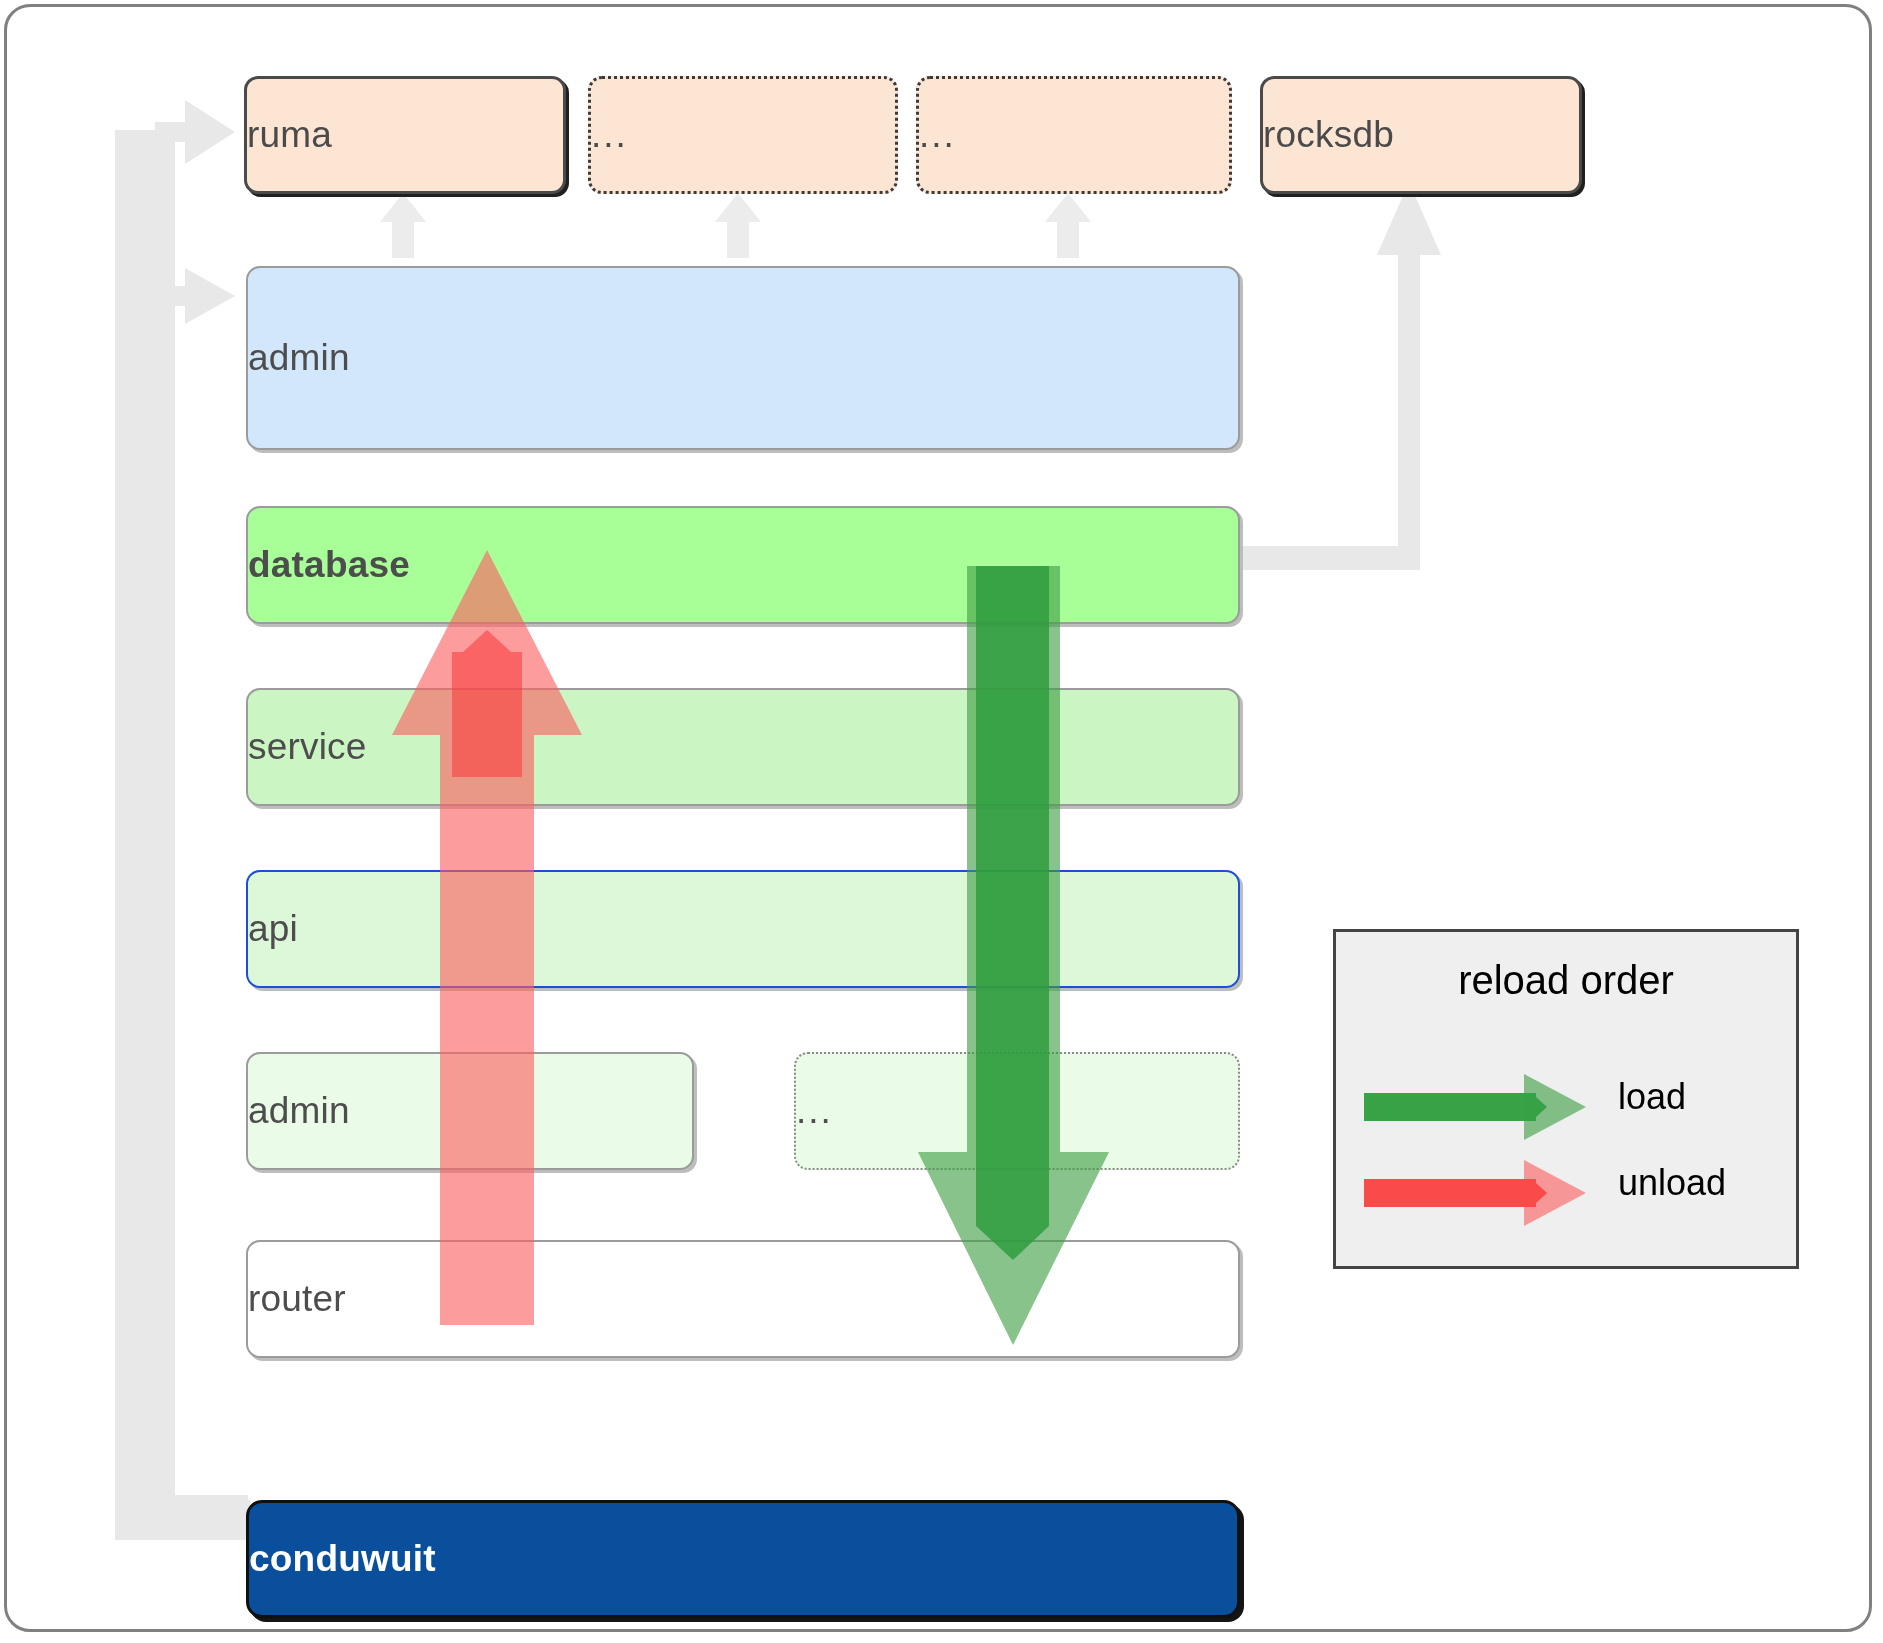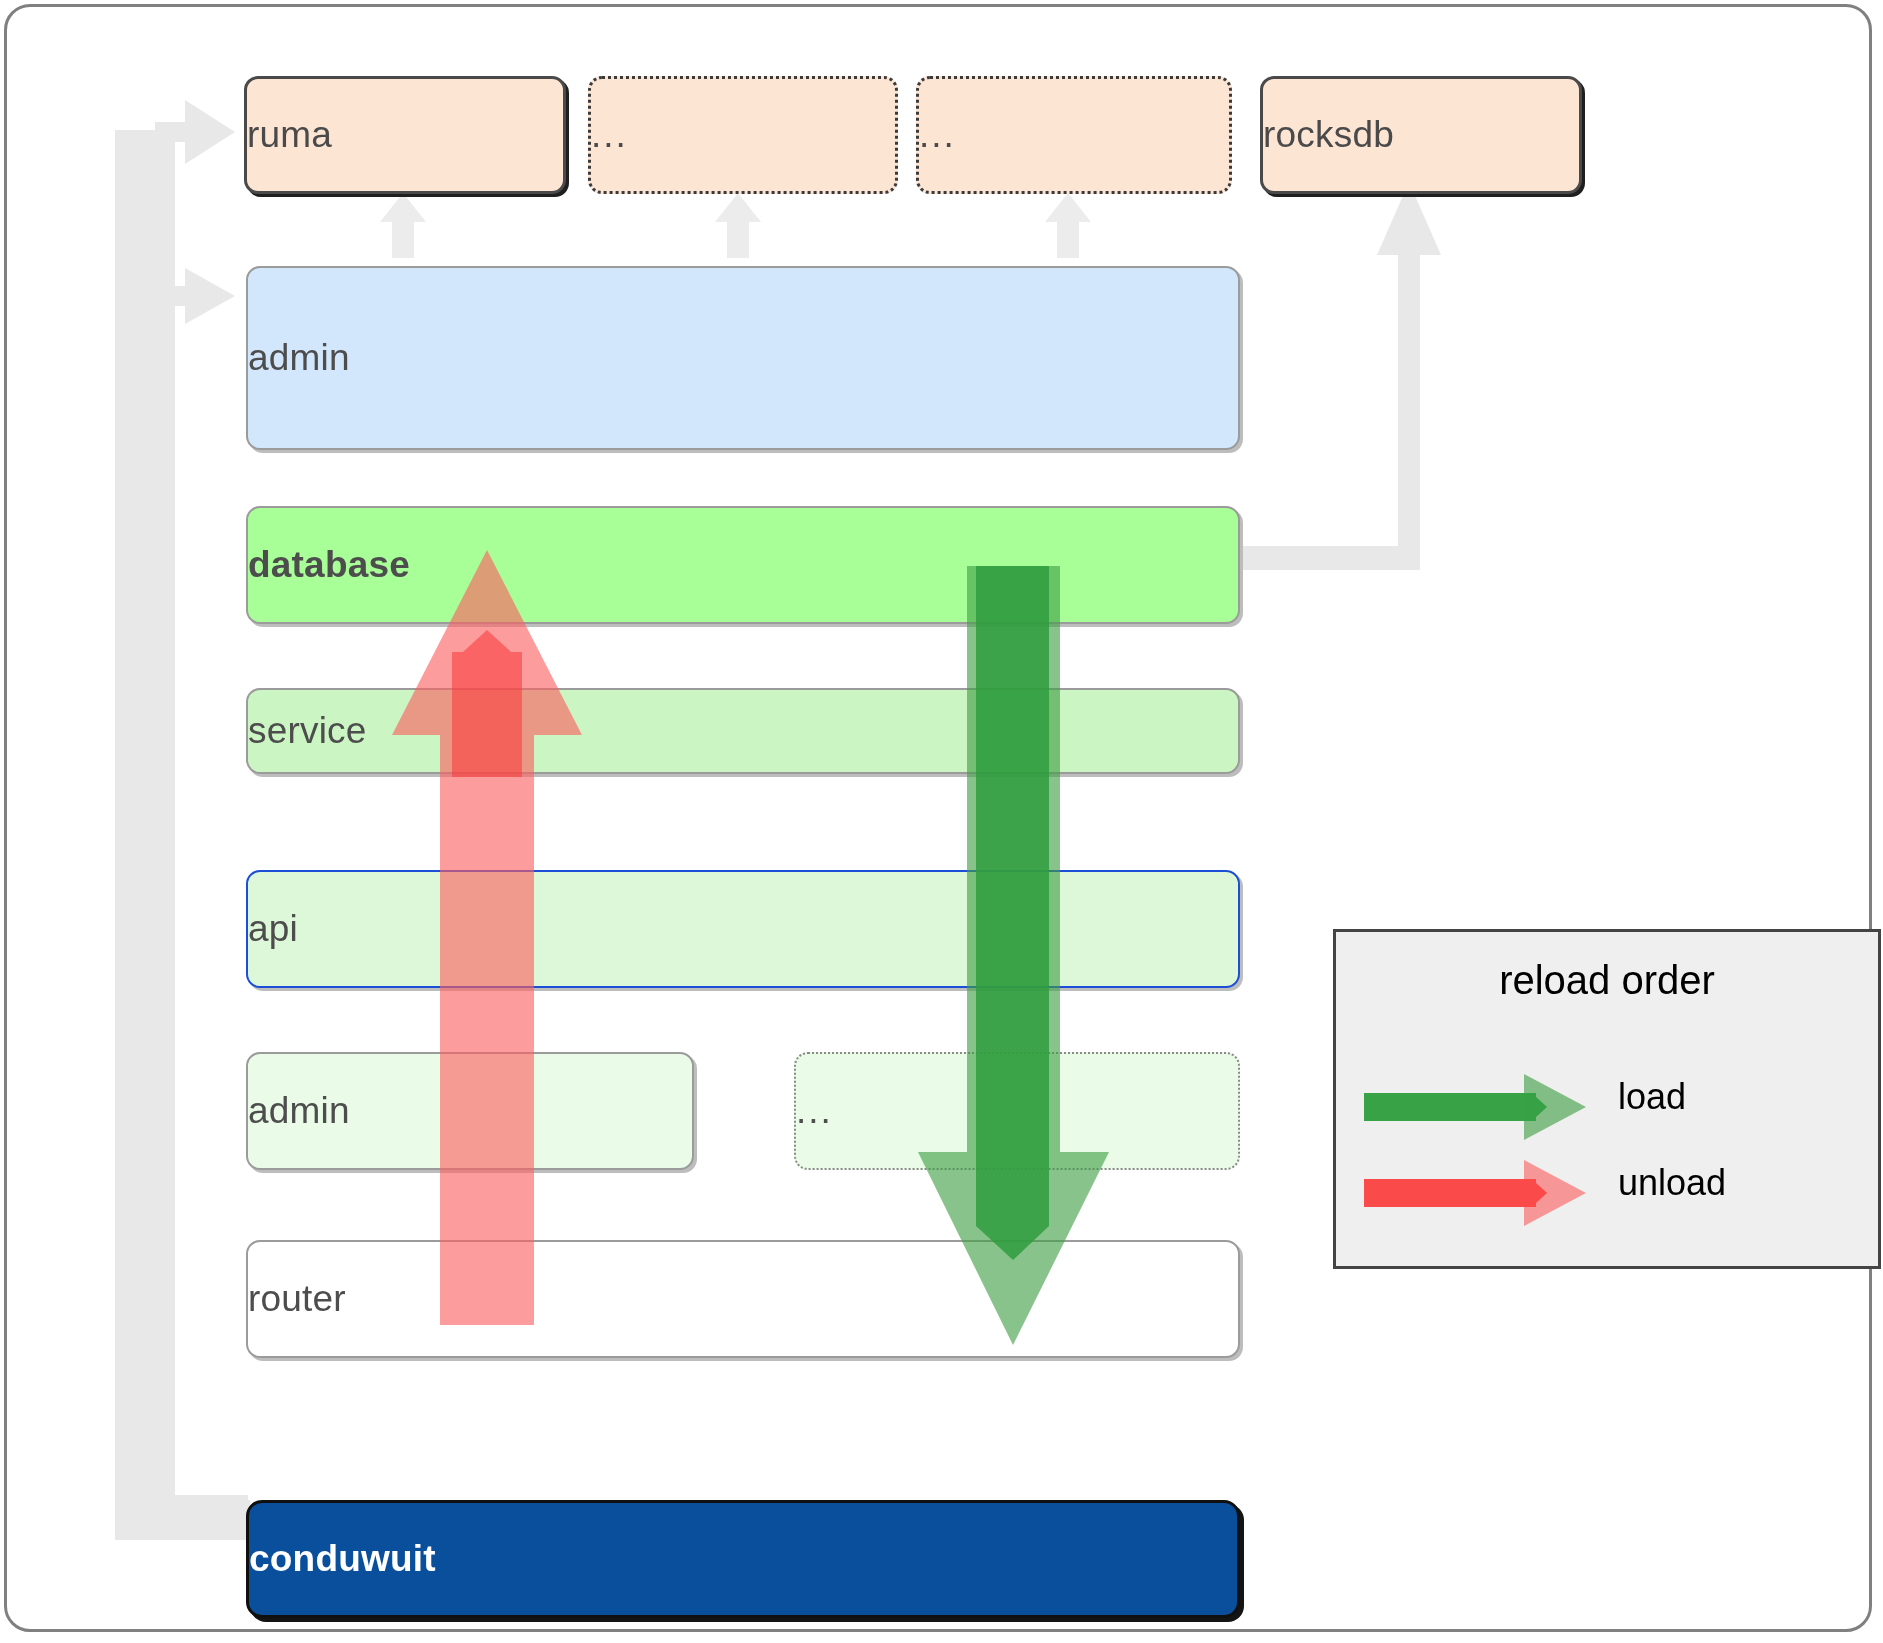--- a/index.html
+++ b/index.html
@@ -111,21 +111,21 @@
     font-size: 37px;
     letter-spacing: 2px;
     line-height: 0.6;
   }
 
   
   .legend {
     position: absolute;
     left: 1333px;
     top: 929px;
-    width: 548px;
+    width: 466px;
     height: 340px;
     background: #efefef;
     border: 3px solid #444444;
     box-sizing: border-box;
   }
   .legend-title {
     position: absolute;
     left: 0;
     top: 26px;
     width: 100%;
@@ -208,21 +208,21 @@
   </div>
 
   <div class="node node-core" style="left:246px; top:266px; width:994px; height:184px;">
     <span>admin</span>
   </div>
 
   <div class="node node-database" style="left:246px; top:506px; width:994px; height:118px;font-weight:bold;">
     <span>database</span>
   </div>
 
-  <div class="node node-service" style="left:246px; top:688px; width:994px; height:86px;">
+  <div class="node node-service" style="left:246px; top:688px; width:994px; height:118px;">
     <span>service</span>
   </div>
 
   <div class="node node-api" style="left:246px; top:870px; width:994px; height:118px;">
     <span>api</span>
   </div>
 
   <div class="node node-admin" style="left:246px; top:1052px; width:448px; height:118px;">
     <span>admin</span>
   </div>

